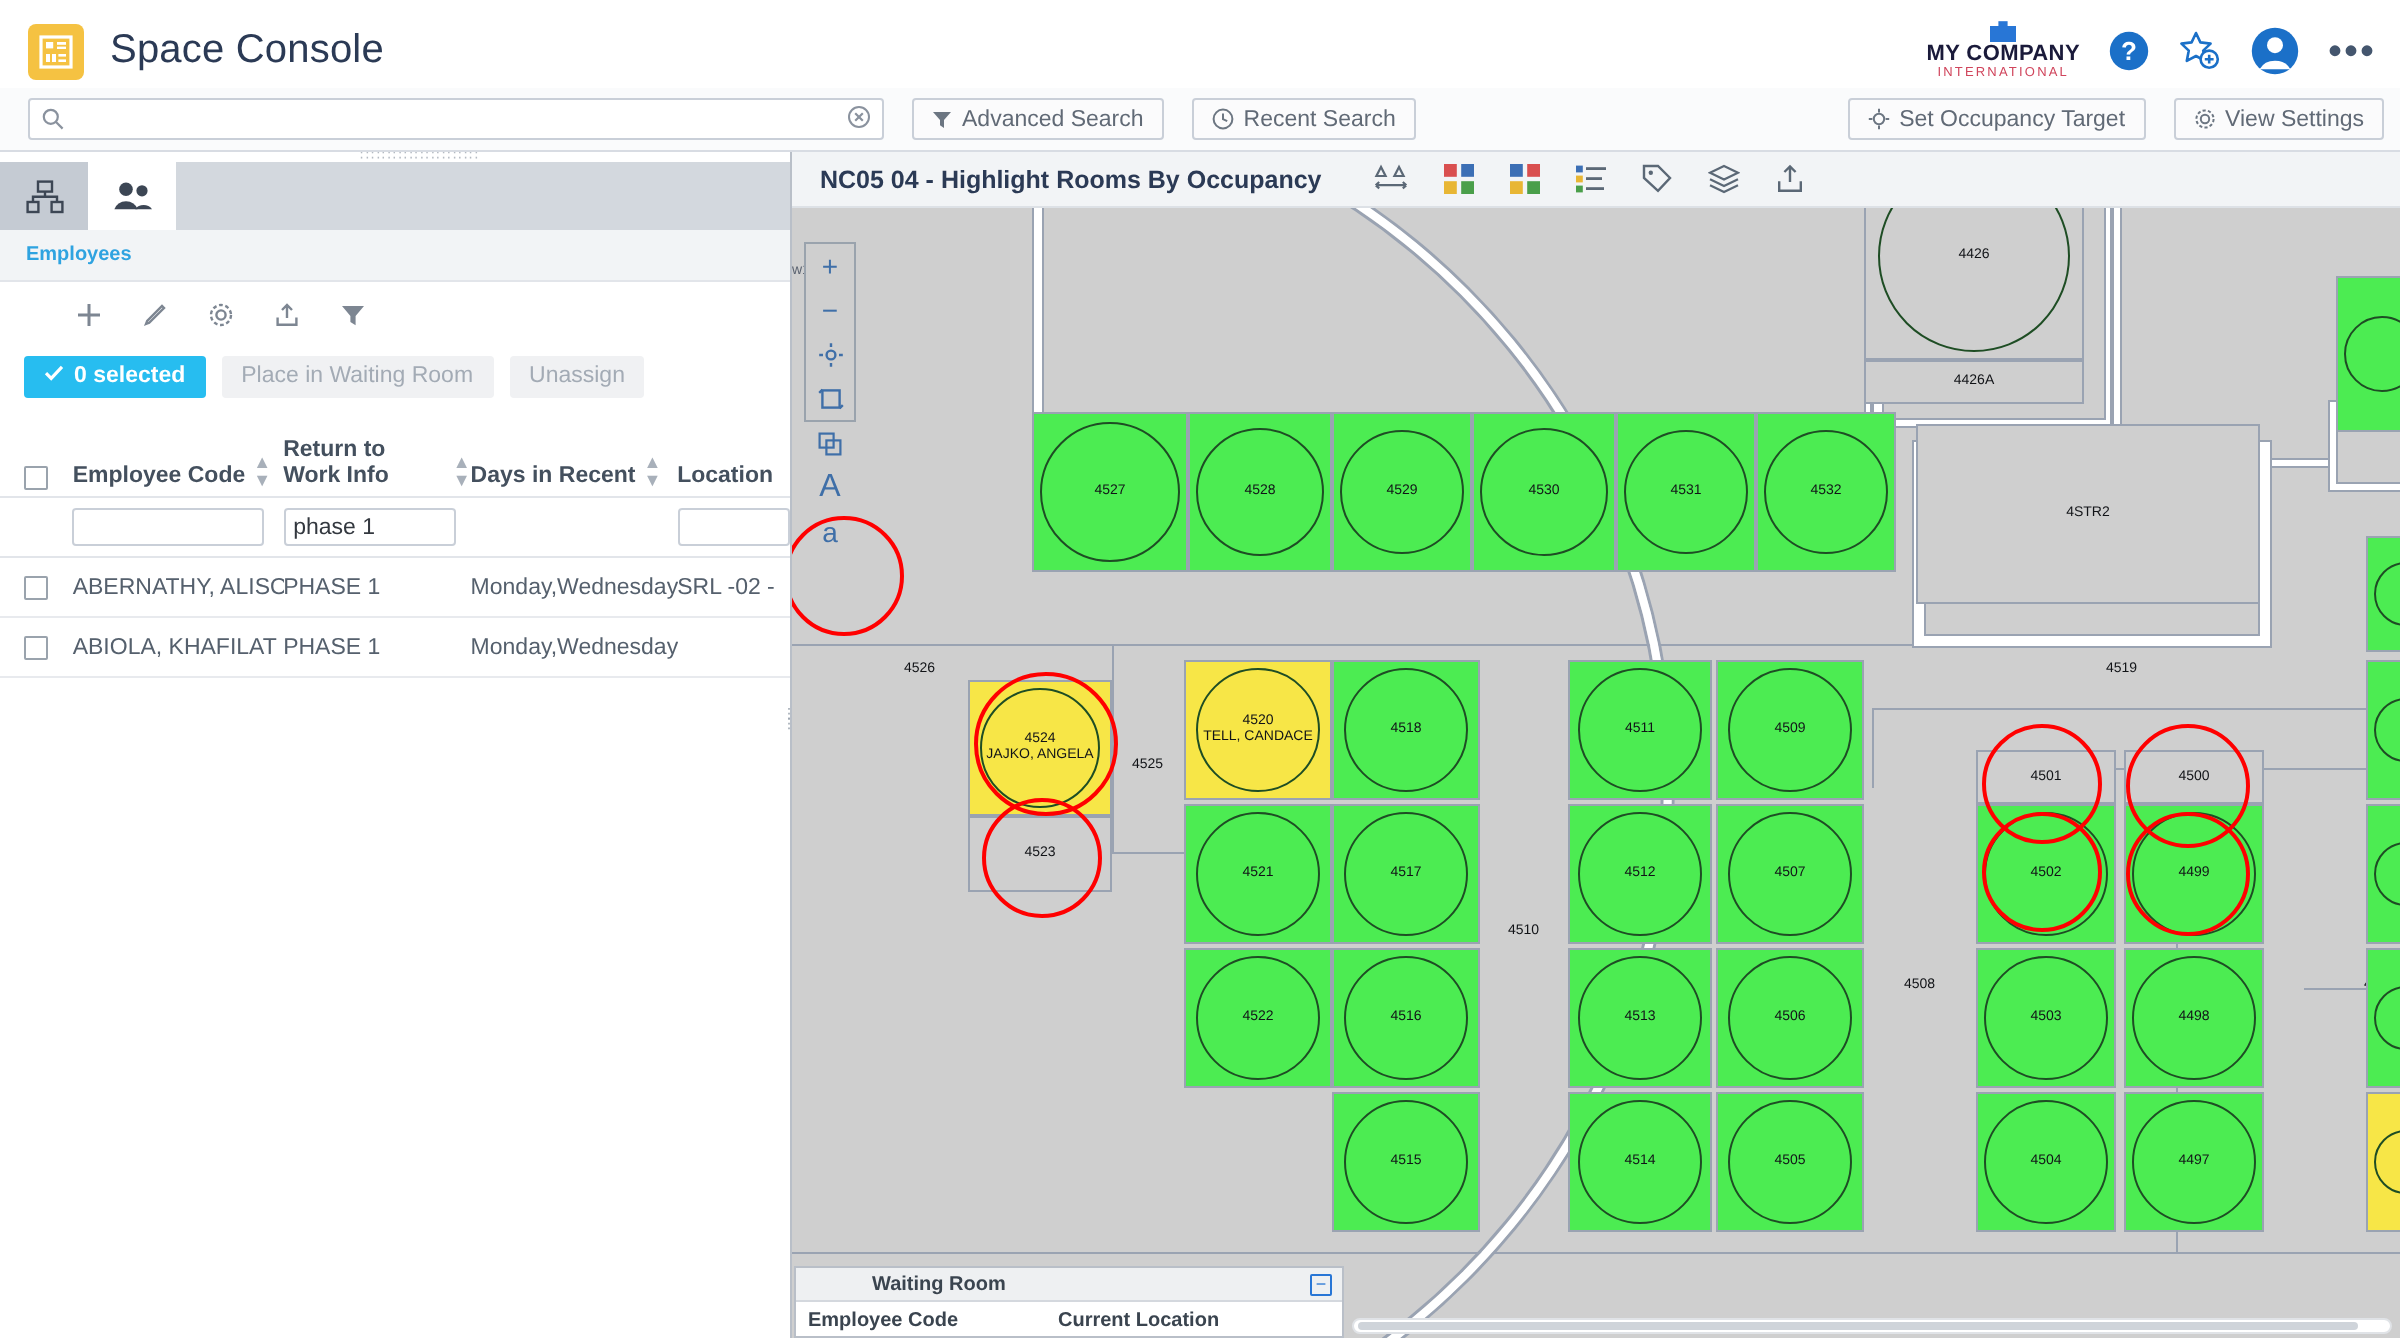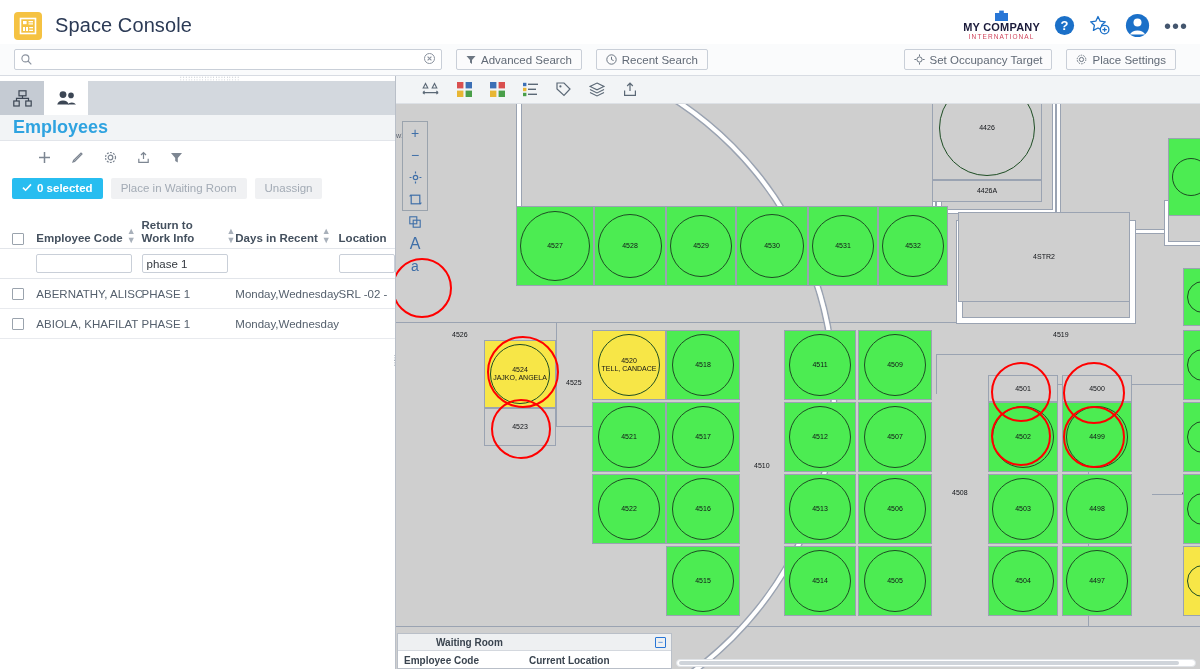--- a/index.html
+++ b/index.html
@@ -69,21 +69,21 @@
     position: absolute; right: 6px; color: #8a929e; font-size: 11px; cursor: pointer;
   }
   .pill-btn {
     height: 21px; border: 1px solid #c9cfd8; border-radius: 2px;
     background: #fbfbfc; color: #616a76; font-size: 11.5px;
     display: flex; align-items: center; gap: 5px;
     padding: 0 9px; margin-left: 14px; cursor: pointer;
     white-space: nowrap;
   }
   .pill-btn .pi { font-size: 10px; display:flex; align-items:center; }
-  #search-row-right { margin-left: auto; display: flex; padding-right: 24px; align-items: center; }
+  #search-row-right { margin-left: auto; display: flex; padding-right: 8px; align-items: center; }
 
   
   #left-panel {
     position: absolute; top: 76px; left: 0;
     width: 396px; height: 593px;
     background: #ffffff;
     border-right: 1px solid #b9bfc8;
     overflow: hidden;
   }
   #panel-grip {
@@ -103,21 +103,21 @@
   .tab-item.active { background: #ffffff; }
   .tab-item.inactive { background: #c5cbd3; }
   #tab-filler { flex: 1; background: #d3d8de; }
 
   #panel-subhead {
     position: absolute; top: 39px; left: 0; width: 396px; height: 26px;
     background: #f2f4f6; border-bottom: 1px solid #e2e5ea;
     display: flex; align-items: center;
   }
   #panel-subhead-label {
-    margin-left: 13px; color: #2fa3e0; font-size: 18px; font-weight: bold;
+    margin-left: 13px; color: #2fa3e0; font-size: 10px; font-weight: bold;
   }
   #action-icons {
     position: absolute; top: 68px; left: 0; width: 396px; height: 26px;
     display: flex; align-items: center; gap: 20px; padding-left: 38px;
     color: #7d8692;
   }
   .act-ic { cursor: pointer; display:flex; align-items:center; }
 
   #sel-row {
     position: absolute; top: 98px; left: 0; width: 396px; height: 28px;
@@ -401,21 +401,21 @@
       </span>
       <span>Set Occupancy Target</span>
     </div>
     <div class="pill-btn">
       <span class="pi">
         <svg width="11" height="11" viewBox="0 0 11 11">
           <circle cx="5.5" cy="5.5" r="2.1" fill="none" stroke="#6c7682" stroke-width="1"></circle>
           <circle cx="5.5" cy="5.5" r="4.3" fill="none" stroke="#6c7682" stroke-width="1" stroke-dasharray="1.6 1.1"></circle>
         </svg>
       </span>
-      <span>Place Settings</span>
+      <span>View Settings</span>
     </div>
   </div>
 </div>
 
 <div id="left-panel">
   <div id="panel-grip">∷∷∷∷∷∷∷∷∷∷∷</div>
 
   <div id="tab-strip">
     <div class="tab-item inactive">
       <svg width="19" height="17" viewBox="0 0 19 17">
@@ -538,20 +538,21 @@
       <div class="col-days td">Monday,Wednesday</div>
       <div class="col-loc td"></div>
     </div>
   </div>
 </div>
 
 <div id="resize-handle">⋮<br>⋮</div>
 
 <div id="map-region">
   <div id="map-header">
+    <span id="map-title">NC05 04 - Highlight Rooms By Occupancy</span>
     <div id="map-header-icons">
       <span class="mh-ic">
         <svg width="17" height="15" viewBox="0 0 17 15">
           <path d="M3.5 1.5 L1.2 6 L5.8 6 Z" fill="none" stroke="#5b6876" stroke-width="1.1"></path>
           <path d="M12.5 1.5 L10.2 6 L14.8 6 Z" fill="none" stroke="#5b6876" stroke-width="1.1"></path>
           <path d="M0.8 10.6 L16.2 10.6 M0.8 10.6 L2.6 9 M0.8 10.6 L2.6 12.2 M16.2 10.6 L14.4 9 M16.2 10.6 L14.4 12.2" stroke="#5b6876" stroke-width="1.1" fill="none"></path>
         </svg>
       </span>
       <span class="mh-ic">
         <svg width="15" height="15" viewBox="0 0 15 15">

